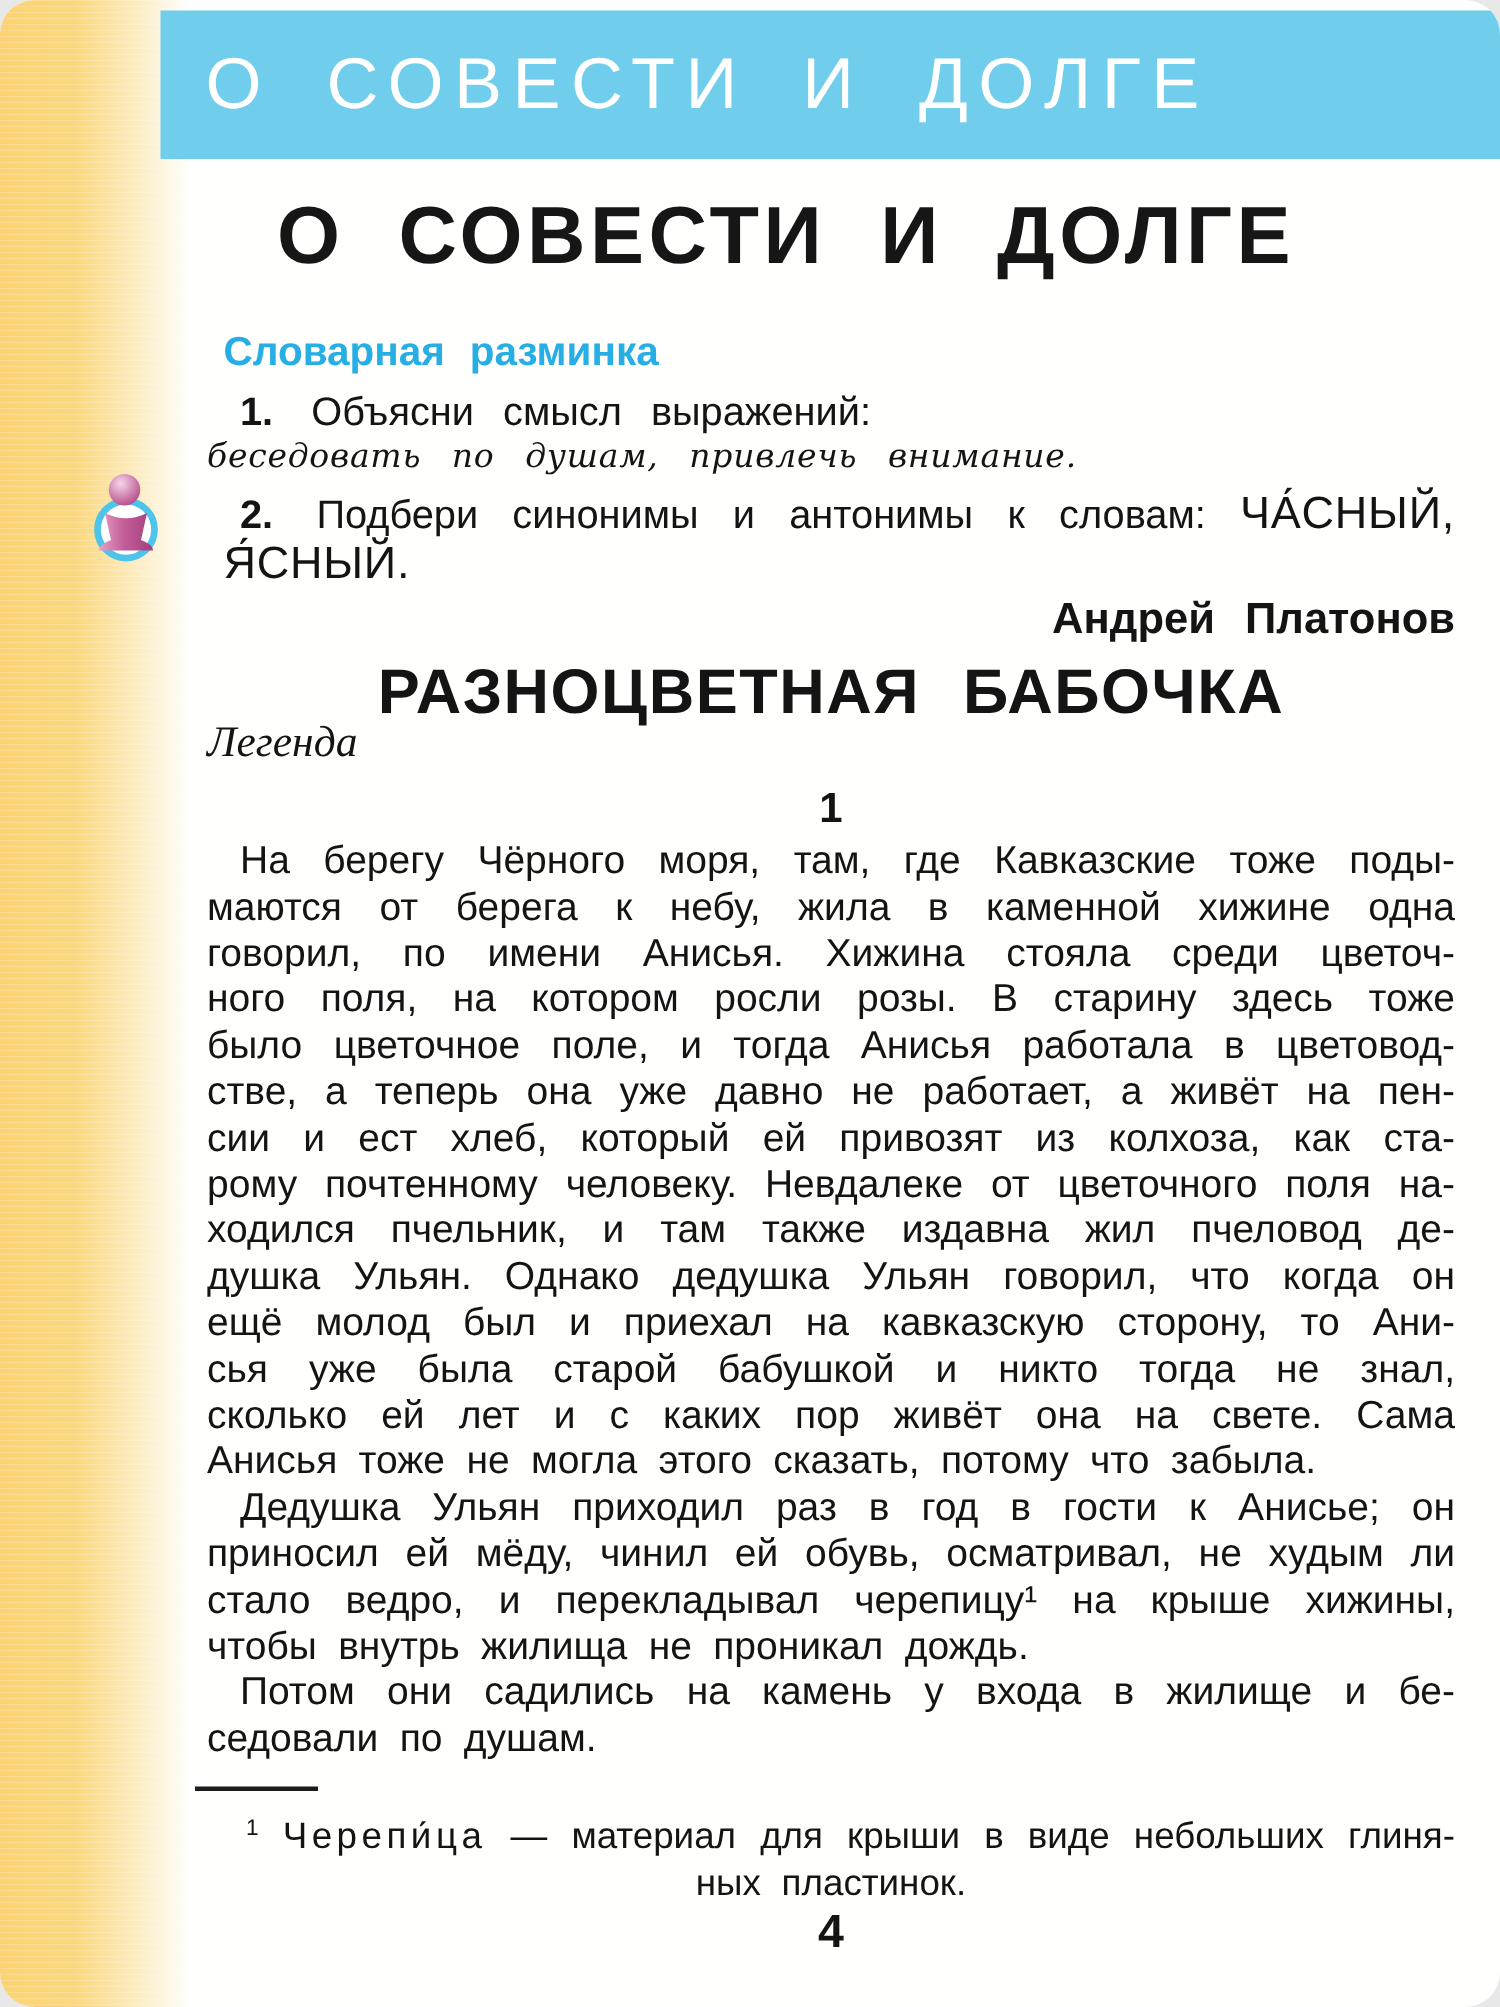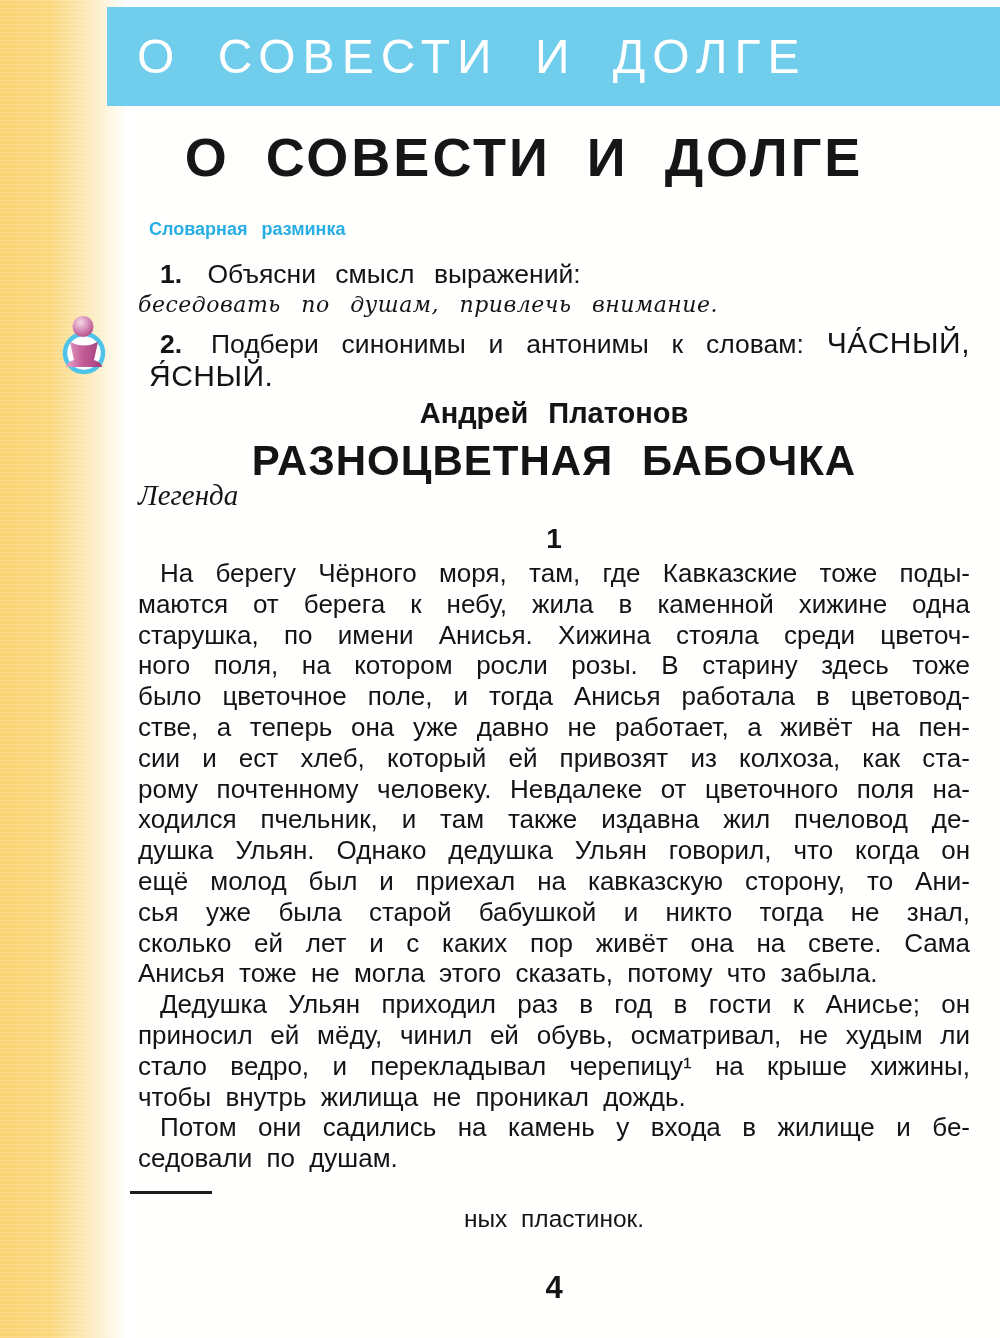--- a/index.html
+++ b/index.html
@@ -1,19 +1,19 @@
 <!DOCTYPE html>
 <html lang="ru"><head>
 <meta charset="utf-8">
 <style>
   html,body{margin:0;padding:0;background:#e8e8e8;}
   .page{
     position:relative;width:1000px;height:1338px;margin:0 auto;
     background:#fffffe;overflow:hidden;
-    font-family:"Liberation Sans",sans-serif;color:#141414;
+    font-family:"Liberation Sans",sans-serif;color:#141414;border-radius:23px;
   }
   
   .edge-strip{
     position:absolute;left:0;top:0;bottom:0;width:132px;
     background:linear-gradient(90deg,#fbd372 0%,#fbd87e 38%,#fdeec8 72%,#ffffff 96%);
   }
   .edge-strip::after{
     content:"";position:absolute;inset:0;
     background:repeating-linear-gradient(180deg,rgba(255,255,255,.18) 0 1px,rgba(0,0,0,0) 1px 4px);
   }
@@ -27,38 +27,38 @@
     letter-spacing:7px;word-spacing:16px;padding-left:30px;white-space:nowrap;
   }
   .chapter-heading{
     position:absolute;top:126px;left:118px;width:812px;margin:0;
     text-align:center;font-size:54px;font-weight:700;
     letter-spacing:3px;word-spacing:18px;color:#161616;white-space:nowrap;
   }
   
   .vocab-heading{
     position:absolute;top:219px;left:149px;
-    color:#27aee4;font-size:18px;font-weight:700;word-spacing:9px;
+    color:#27aee4;font-size:27px;font-weight:700;word-spacing:9px;
   }
   .col{left:138px;width:832px;position:absolute;}
   .item1{top:259px;padding-left:22px;font-size:26.5px;word-spacing:12px;}
   .item-num{font-weight:700;margin-right:6px;}
   .item1-example{
     top:292px;font-size:22px;font-style:italic;
     font-family:"DejaVu Serif","Liberation Serif",serif;
     word-spacing:13px;letter-spacing:.5px;
   }
   .item2{
     top:326px;padding-left:22px;font-size:26.5px;
     text-align:justify;text-align-last:justify;box-sizing:border-box;
   }
   .caps-word{font-size:30px;letter-spacing:.5px;}
   .item2-word2{top:359px;font-size:30px;letter-spacing:.5px;margin-left:11px;}
   
-  .author{top:397px;text-align:center;font-size:29px;font-weight:700;word-spacing:12px;}
+  .author{top:397px;text-align:right;font-size:29px;font-weight:700;word-spacing:12px;}
   .story-title{top:437px;text-align:center;font-size:42px;font-weight:700;word-spacing:16px;letter-spacing:1px;}
   .subtitle{top:479px;font-size:29px;font-style:italic;font-family:"Liberation Serif",serif;}
   .section-num{top:523px;text-align:center;font-size:28px;font-weight:700;}
   
   .story-body{top:558px;font-size:26px;line-height:30.8px;}
   .bline{text-align:justify;word-spacing:4px;}
   .bline.just{text-align-last:justify;}
   .bline.first{text-indent:22px;}
   .bline.last{word-spacing:7px;}
   
@@ -121,21 +121,21 @@
   </svg>
 
   <div class="col author">Андрей Платонов</div>
   <div class="col story-title">РАЗНОЦВЕТНАЯ БАБОЧКА</div>
   <div class="col subtitle">Легенда</div>
   <div class="col section-num">1</div>
 
   <div class="col story-body">
       <div class="bline first just">На берегу Чёрного моря, там, где Кавказские тоже поды-</div>
       <div class="bline just">маются от берега к небу, жила в каменной хижине одна</div>
-      <div class="bline just">старушка, по имени Анисья. Хижина стояла среди цветоч-</div>
+      <div class="bline just">говорил, по имени Анисья. Хижина стояла среди цветоч-</div>
       <div class="bline just">ного поля, на котором росли розы. В старину здесь тоже</div>
       <div class="bline just">было цветочное поле, и тогда Анисья работала в цветовод-</div>
       <div class="bline just">стве, а теперь она уже давно не работает, а живёт на пен-</div>
       <div class="bline just">сии и ест хлеб, который ей привозят из колхоза, как ста-</div>
       <div class="bline just">рому почтенному человеку. Невдалеке от цветочного поля на-</div>
       <div class="bline just">ходился пчельник, и там также издавна жил пчеловод де-</div>
       <div class="bline just">душка Ульян. Однако дедушка Ульян говорил, что когда он</div>
       <div class="bline just">ещё молод был и приехал на кавказскую сторону, то Ани-</div>
       <div class="bline just">сья уже была старой бабушкой и никто тогда не знал,</div>
       <div class="bline just">сколько ей лет и с каких пор живёт она на свете. Сама</div>
@@ -144,18 +144,23 @@
       <div class="bline just">приносил ей мёду, чинил ей обувь, осматривал, не худым ли</div>
       <div class="bline just">стало ведро, и перекладывал черепицу¹ на крыше хижины,</div>
       <div class="bline last">чтобы внутрь жилища не проникал дождь.</div>
       <div class="bline first just">Потом они садились на камень у входа в жилище и бе-</div>
       <div class="bline last">седовали по душам.</div>
     </div>
 
   <div class="footnote-rule"></div>
 
   <div class="col footnote">
+    <div class="fn-line1">
+      <sup>1</sup>
+      <span class="fn-term">Черепи́ца</span>
+      <span>— материал для крыши в виде небольших глиня-</span>
+    </div>
     <div class="fn-line2">ных пластинок.</div>
   </div>
 
   <div class="col page-number">4</div>
 
 </div>
 
 </body></html>

